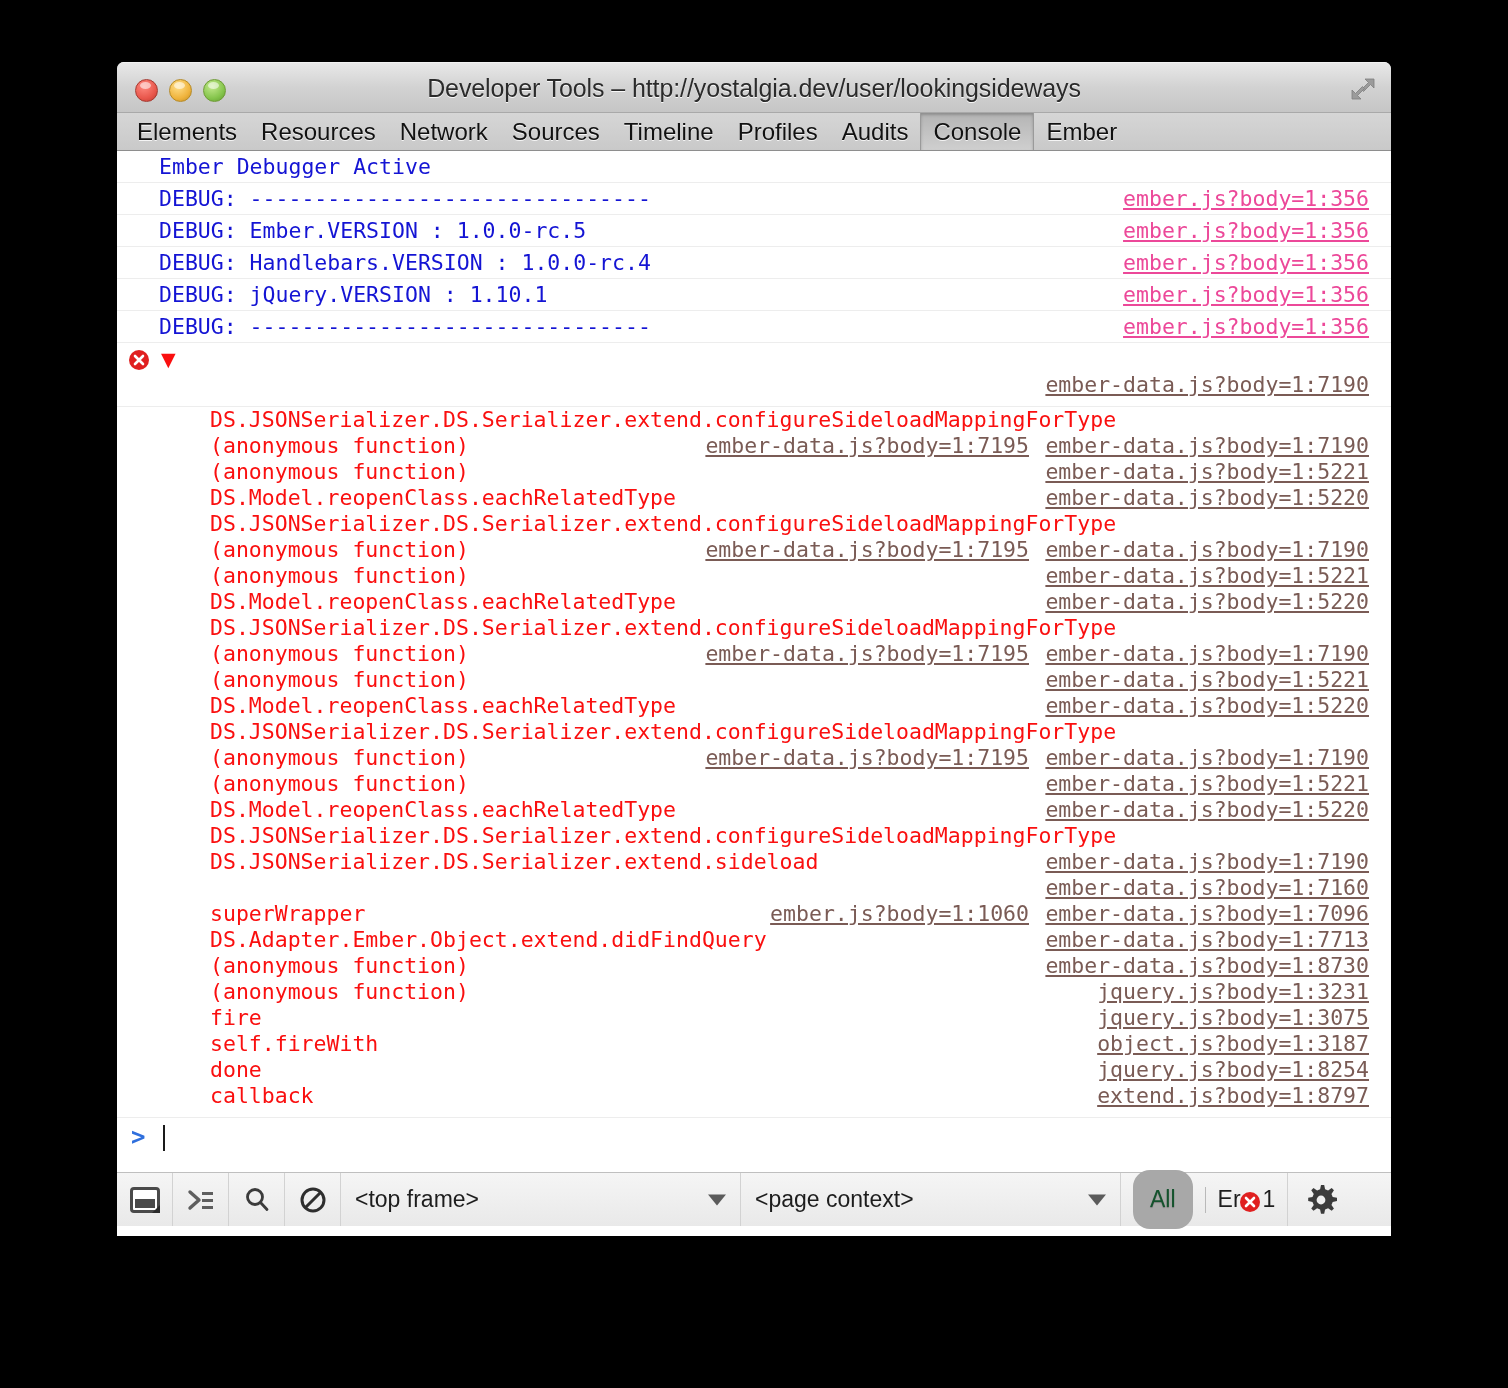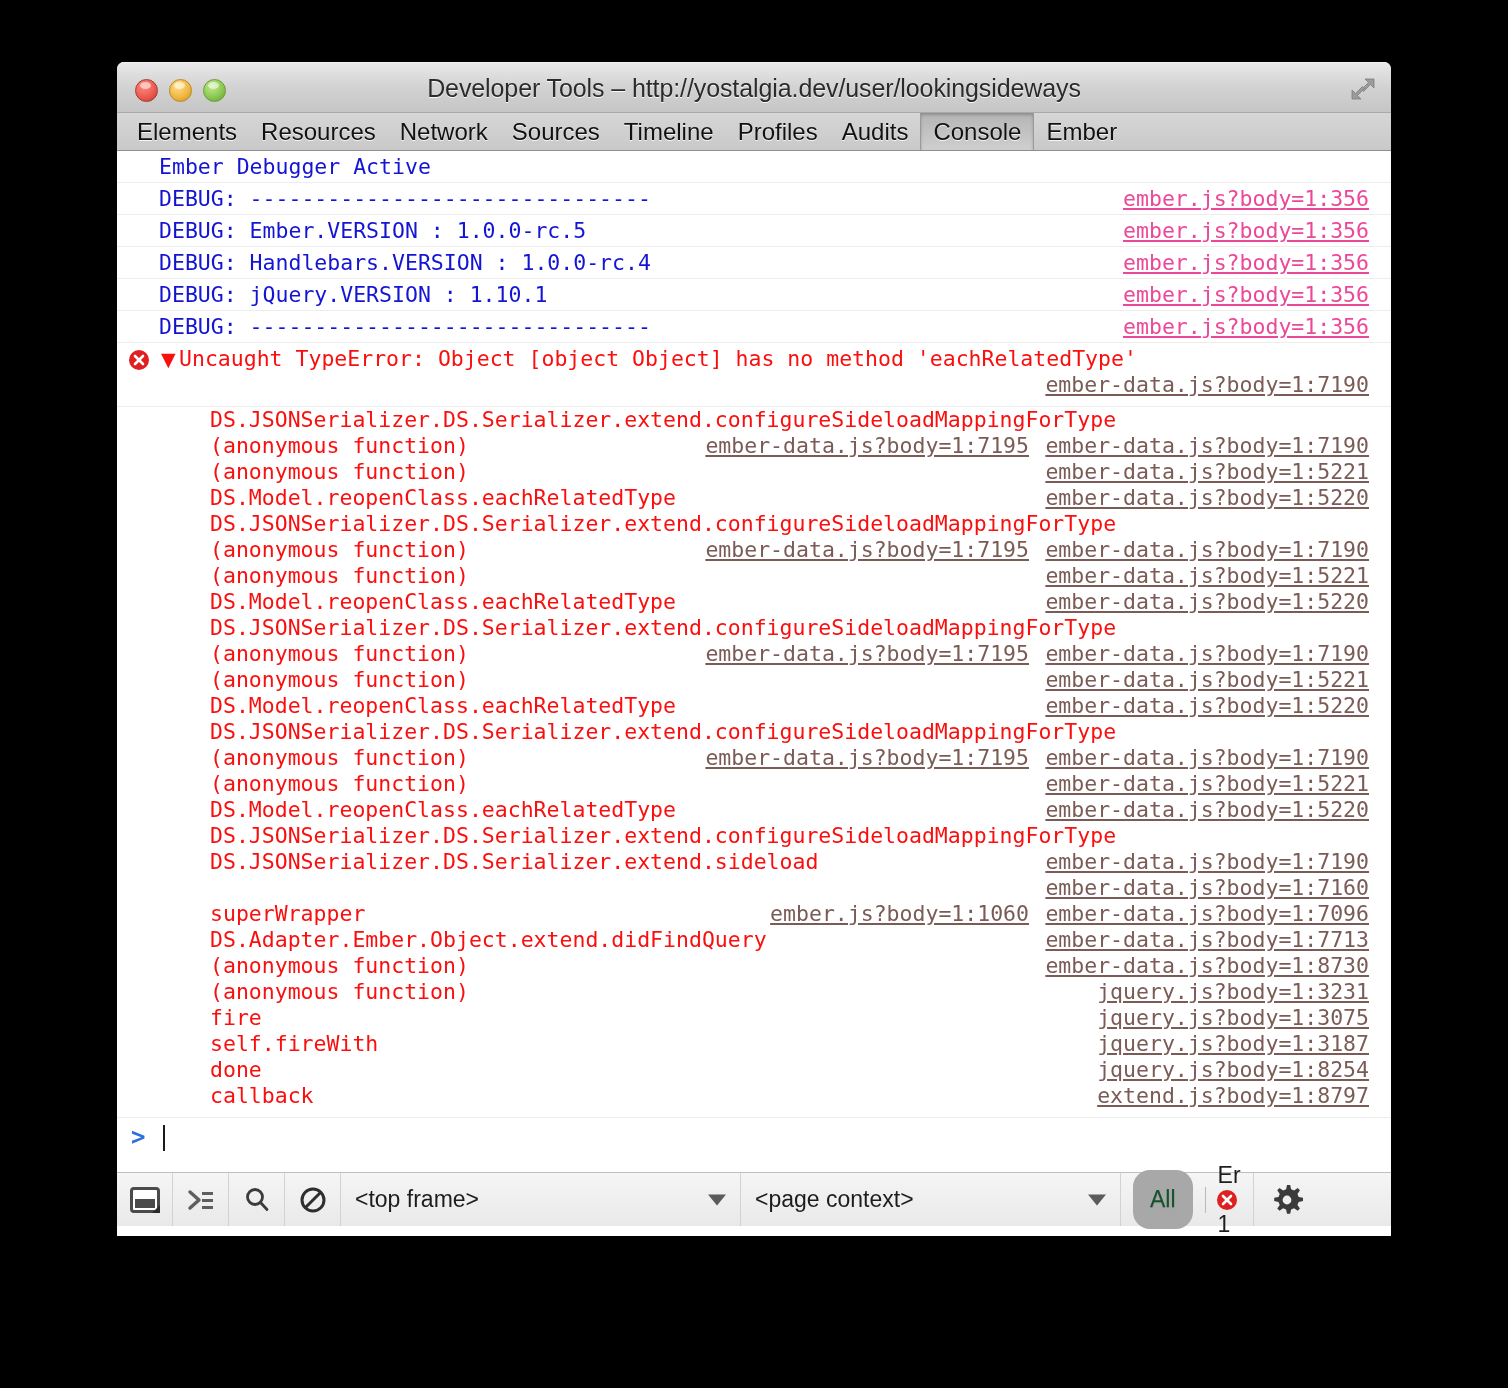--- a/index.html
+++ b/index.html
@@ -303,25 +303,24 @@
     text-shadow: 0 1px 1px rgba(0,0,0,0.25);
     cursor: pointer;
   }
   #filters .divider {
     width: 1px;
     height: 26px;
     background: #b9b9b9;
   }
   #filter-errors {
     display: flex;
-    align-items: flex-start;
+    align-items: flex-end;
     font-size: 23px;
     color: #1d1d1d;
     cursor: pointer;
-    flex-direction: column;
   }
   #err-count-badge {
     width: 22px; height: 22px;
     margin: 0 2px 0 -2px;
   }
   #gear-btn {
     width: 66px;
     display: flex;
     align-items: center;
     justify-content: center;
@@ -404,21 +403,20 @@
       </div>
 
     <div id="err-header">
       <div id="err-badge">
         <svg width="22" height="22" viewBox="0 0 22 22">
           <circle cx="11" cy="11" r="10" fill="#e02020"></circle>
           <path d="M7 7 L15 15 M15 7 L7 15" stroke="#ffffff" stroke-width="2.6" stroke-linecap="round"></path>
         </svg>
       </div>
       <div id="err-disclosure">▼</div>
-      <div id="err-text">Uncaught TypeError: Object [object Object] has no method 'eachRelatedType'</div>
       <div id="err-toplink">ember-data.js?body=1:7190</div>
     </div>
 
     <div id="frames-wrap">
         <div class="frame">
           <span class="fn">DS.JSONSerializer.DS.Serializer.extend.configureSideloadMappingForType</span>
         </div>
         <div class="frame">
           <span class="fn">(anonymous function)</span>
           <span class="mid">ember-data.js?body=1:7195</span>
@@ -506,21 +504,21 @@
         <div class="frame">
           <span class="fn">(anonymous function)</span>
           <span class="url">jquery.js?body=1:3231</span>
         </div>
         <div class="frame">
           <span class="fn">fire</span>
           <span class="url">jquery.js?body=1:3075</span>
         </div>
         <div class="frame">
           <span class="fn">self.fireWith</span>
-          <span class="url">jquery.js?body=1:3187</span>
+          <span class="url">object.js?body=1:3187</span>
         </div>
         <div class="frame">
           <span class="fn">done</span>
           <span class="url">jquery.js?body=1:8254</span>
         </div>
         <div class="frame">
           <span class="fn">callback</span>
           <span class="url">extend.js?body=1:8797</span>
         </div>
       </div>

